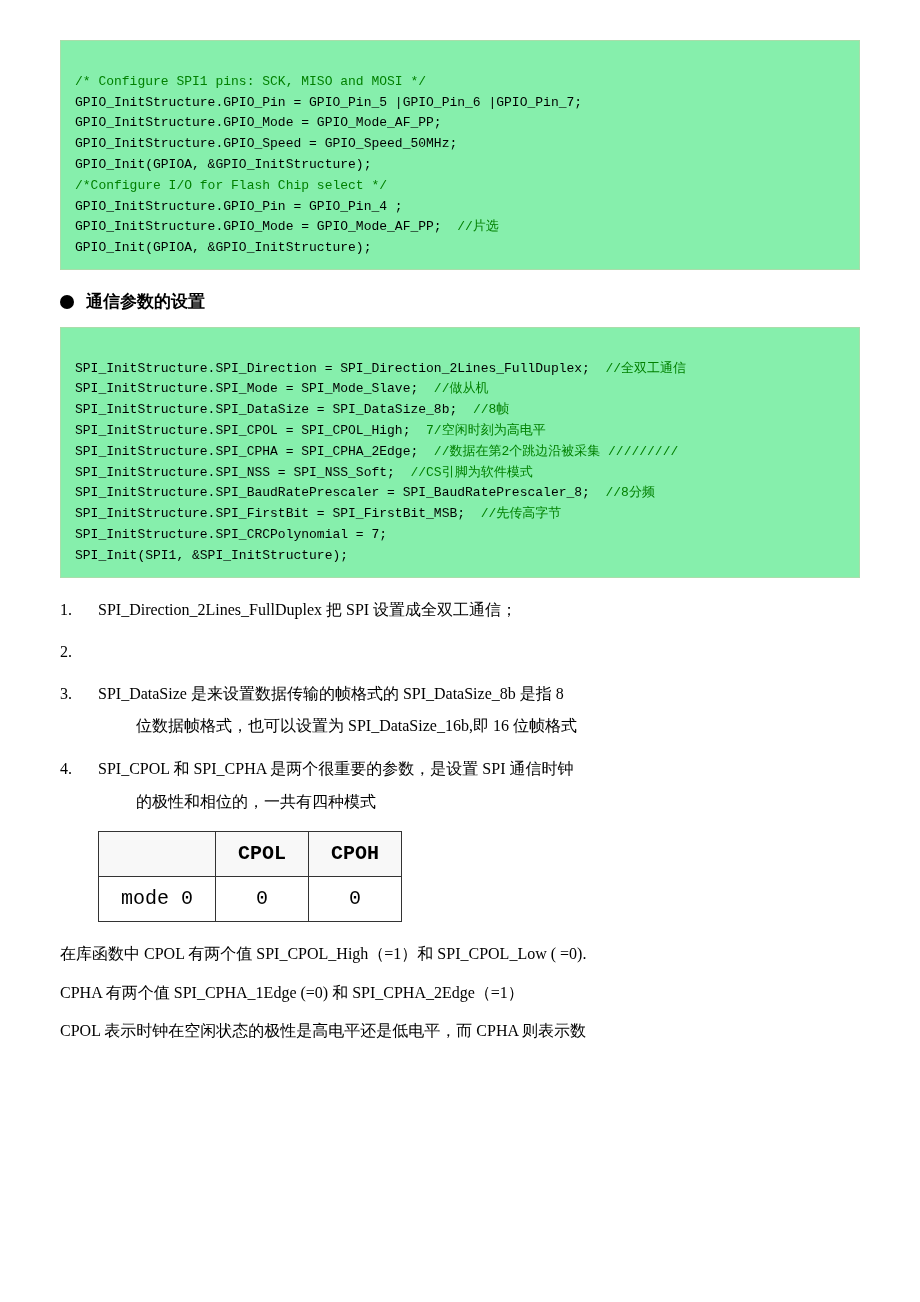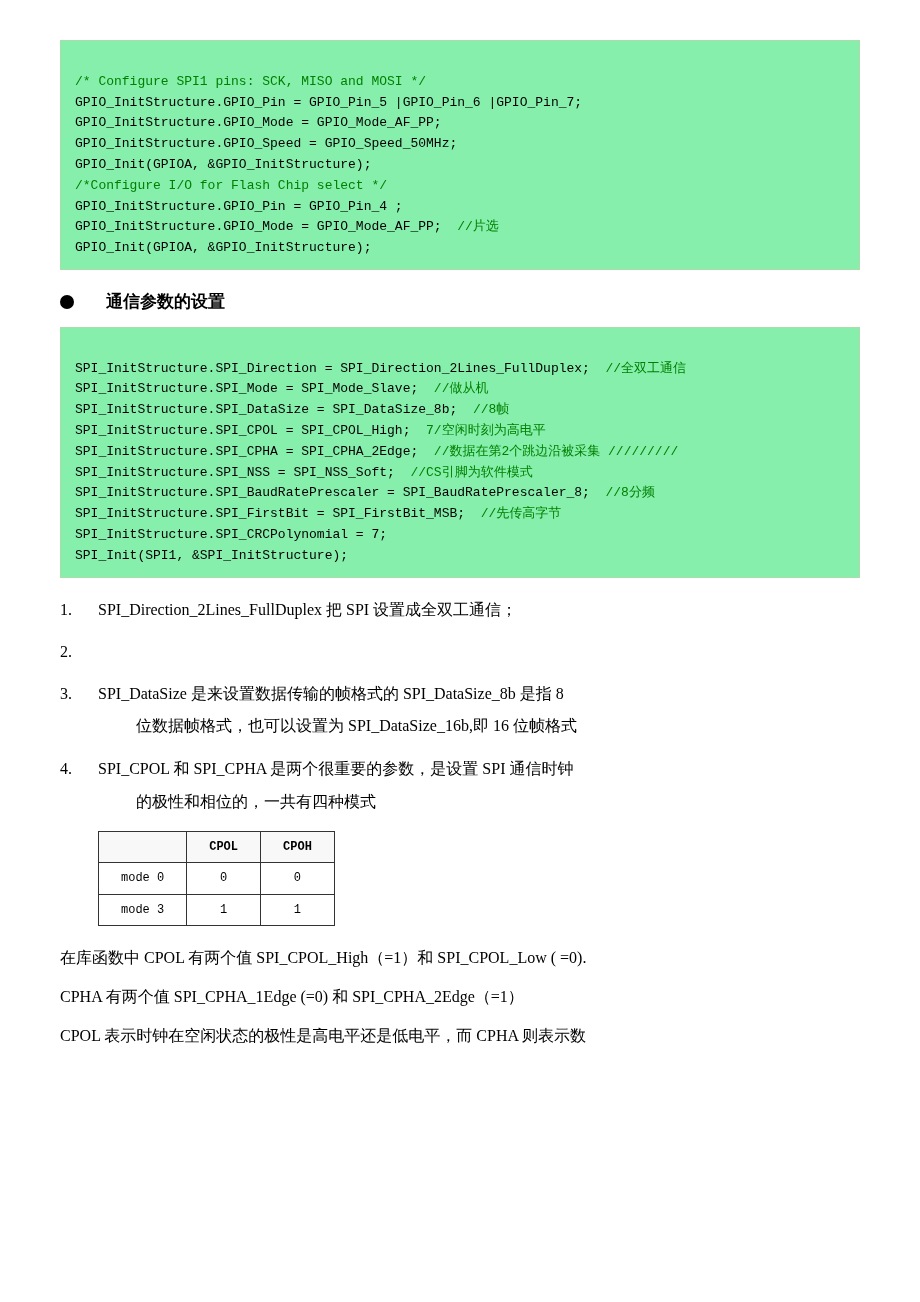--- a/index.html
+++ b/index.html
@@ -28,21 +28,20 @@
 
     .code-comment { color: #008000; }
     .code-normal { color: #000000; }
 
     .section-header {
       display: flex;
       align-items: center;
       font-size: 17px;
       font-weight: bold;
       margin: 18px 0 10px 0;
-      gap: 20px;
     }
 
     .bullet {
       width: 14px;
       height: 14px;
       background: #000;
       border-radius: 50%;
       display: inline-block;
       margin-right: 12px;
       flex-shrink: 0;
@@ -74,21 +73,21 @@
     .indent-line {
       margin-left: 38px;
       margin-top: 4px;
       line-height: 1.8;
     }
 
     table.mode-table {
       border-collapse: collapse;
       margin: 14px 0 18px 38px;
       font-family: "Courier New", Courier, monospace;
-      font-size: 12px;
+      font-size: 20px;
     }
 
     table.mode-table td, table.mode-table th {
       border: 1px solid #333;
       padding: 5px 22px;
       text-align: center;
     }
 
     table.mode-table th {
       background: #f8f8f8;
@@ -168,23 +167,18 @@
       <tr>
     <th></th>
     <th>CPOL</th>
     <th>CPOH</th>
   </tr>
   <tr>
     <td>mode 0</td>
     <td>0</td>
     <td>0</td>
   </tr>
-  <tr>
-    <td>mode 3</td>
-    <td>1</td>
-    <td>1</td>
-  </tr>
 </tbody>
   </table>
 
 <p class="para">在库函数中  CPOL 有两个值 SPI_CPOL_High（=1）和 SPI_CPOL_Low ( =0).</p>
 <p class="para">CPHA 有两个值 SPI_CPHA_1Edge (=0)  和 SPI_CPHA_2Edge（=1）</p>
 <p class="para">CPOL 表示时钟在空闲状态的极性是高电平还是低电平，而 CPHA 则表示数</p>
 
 </body></html>

